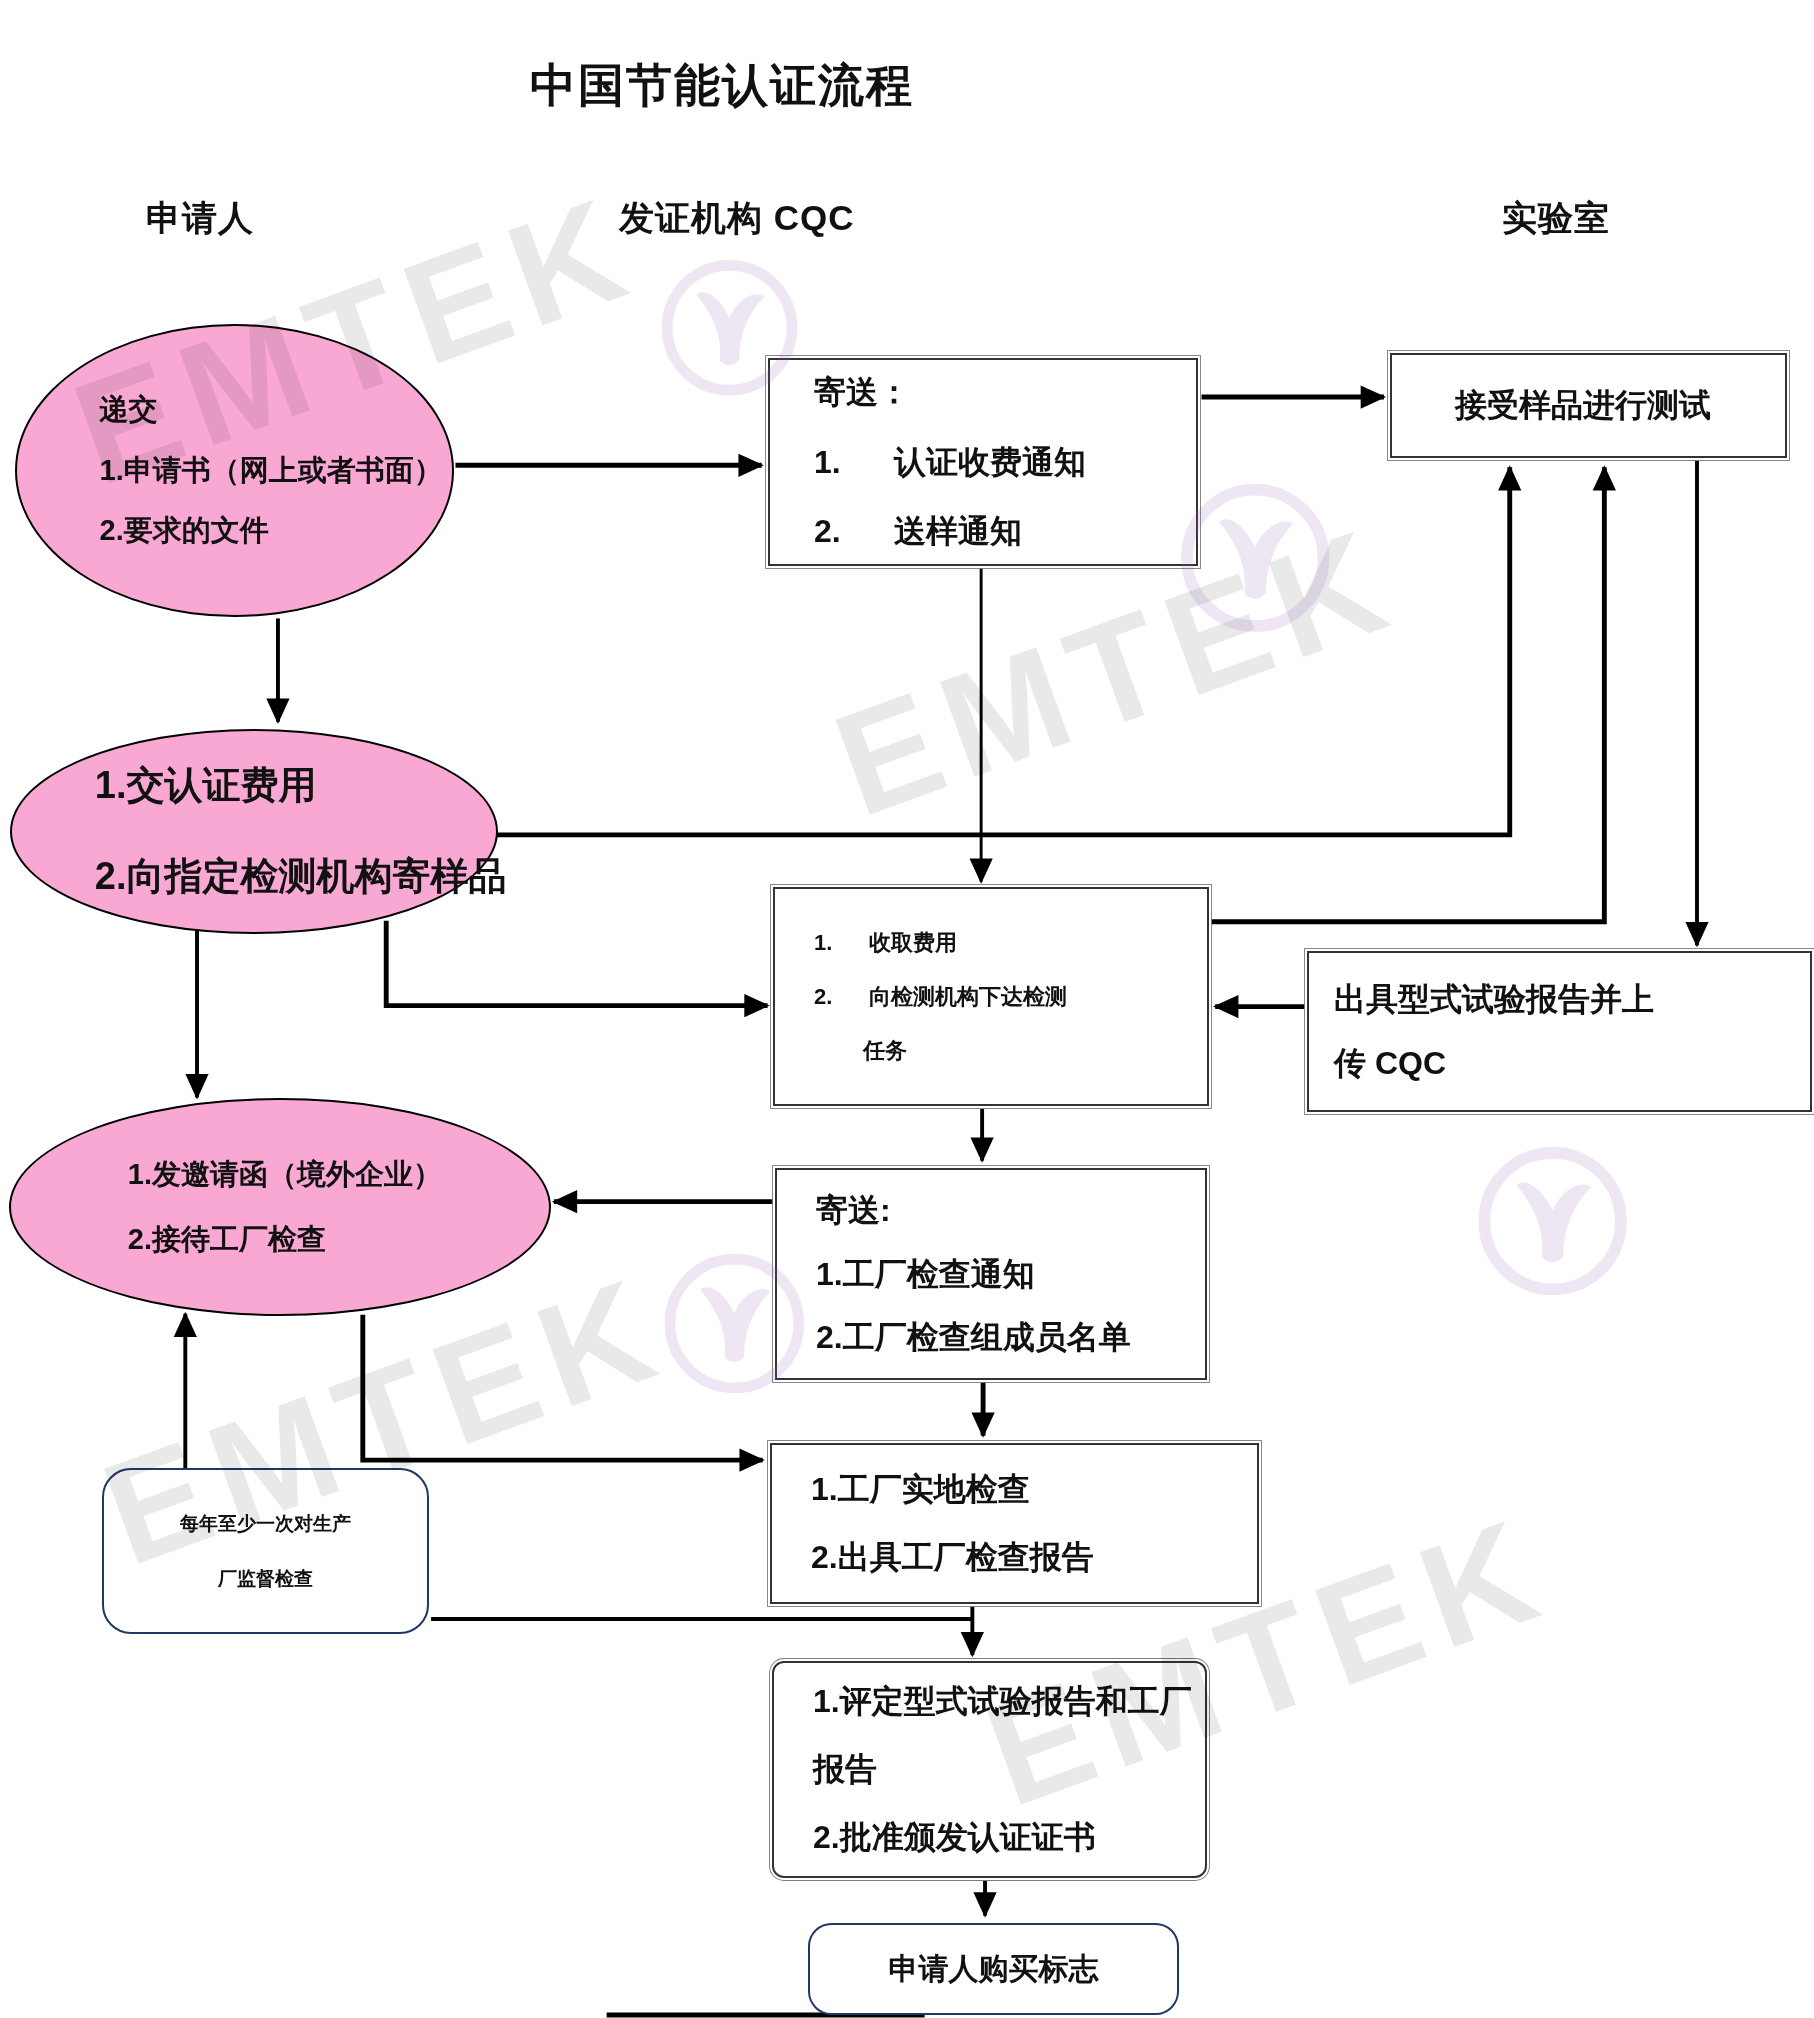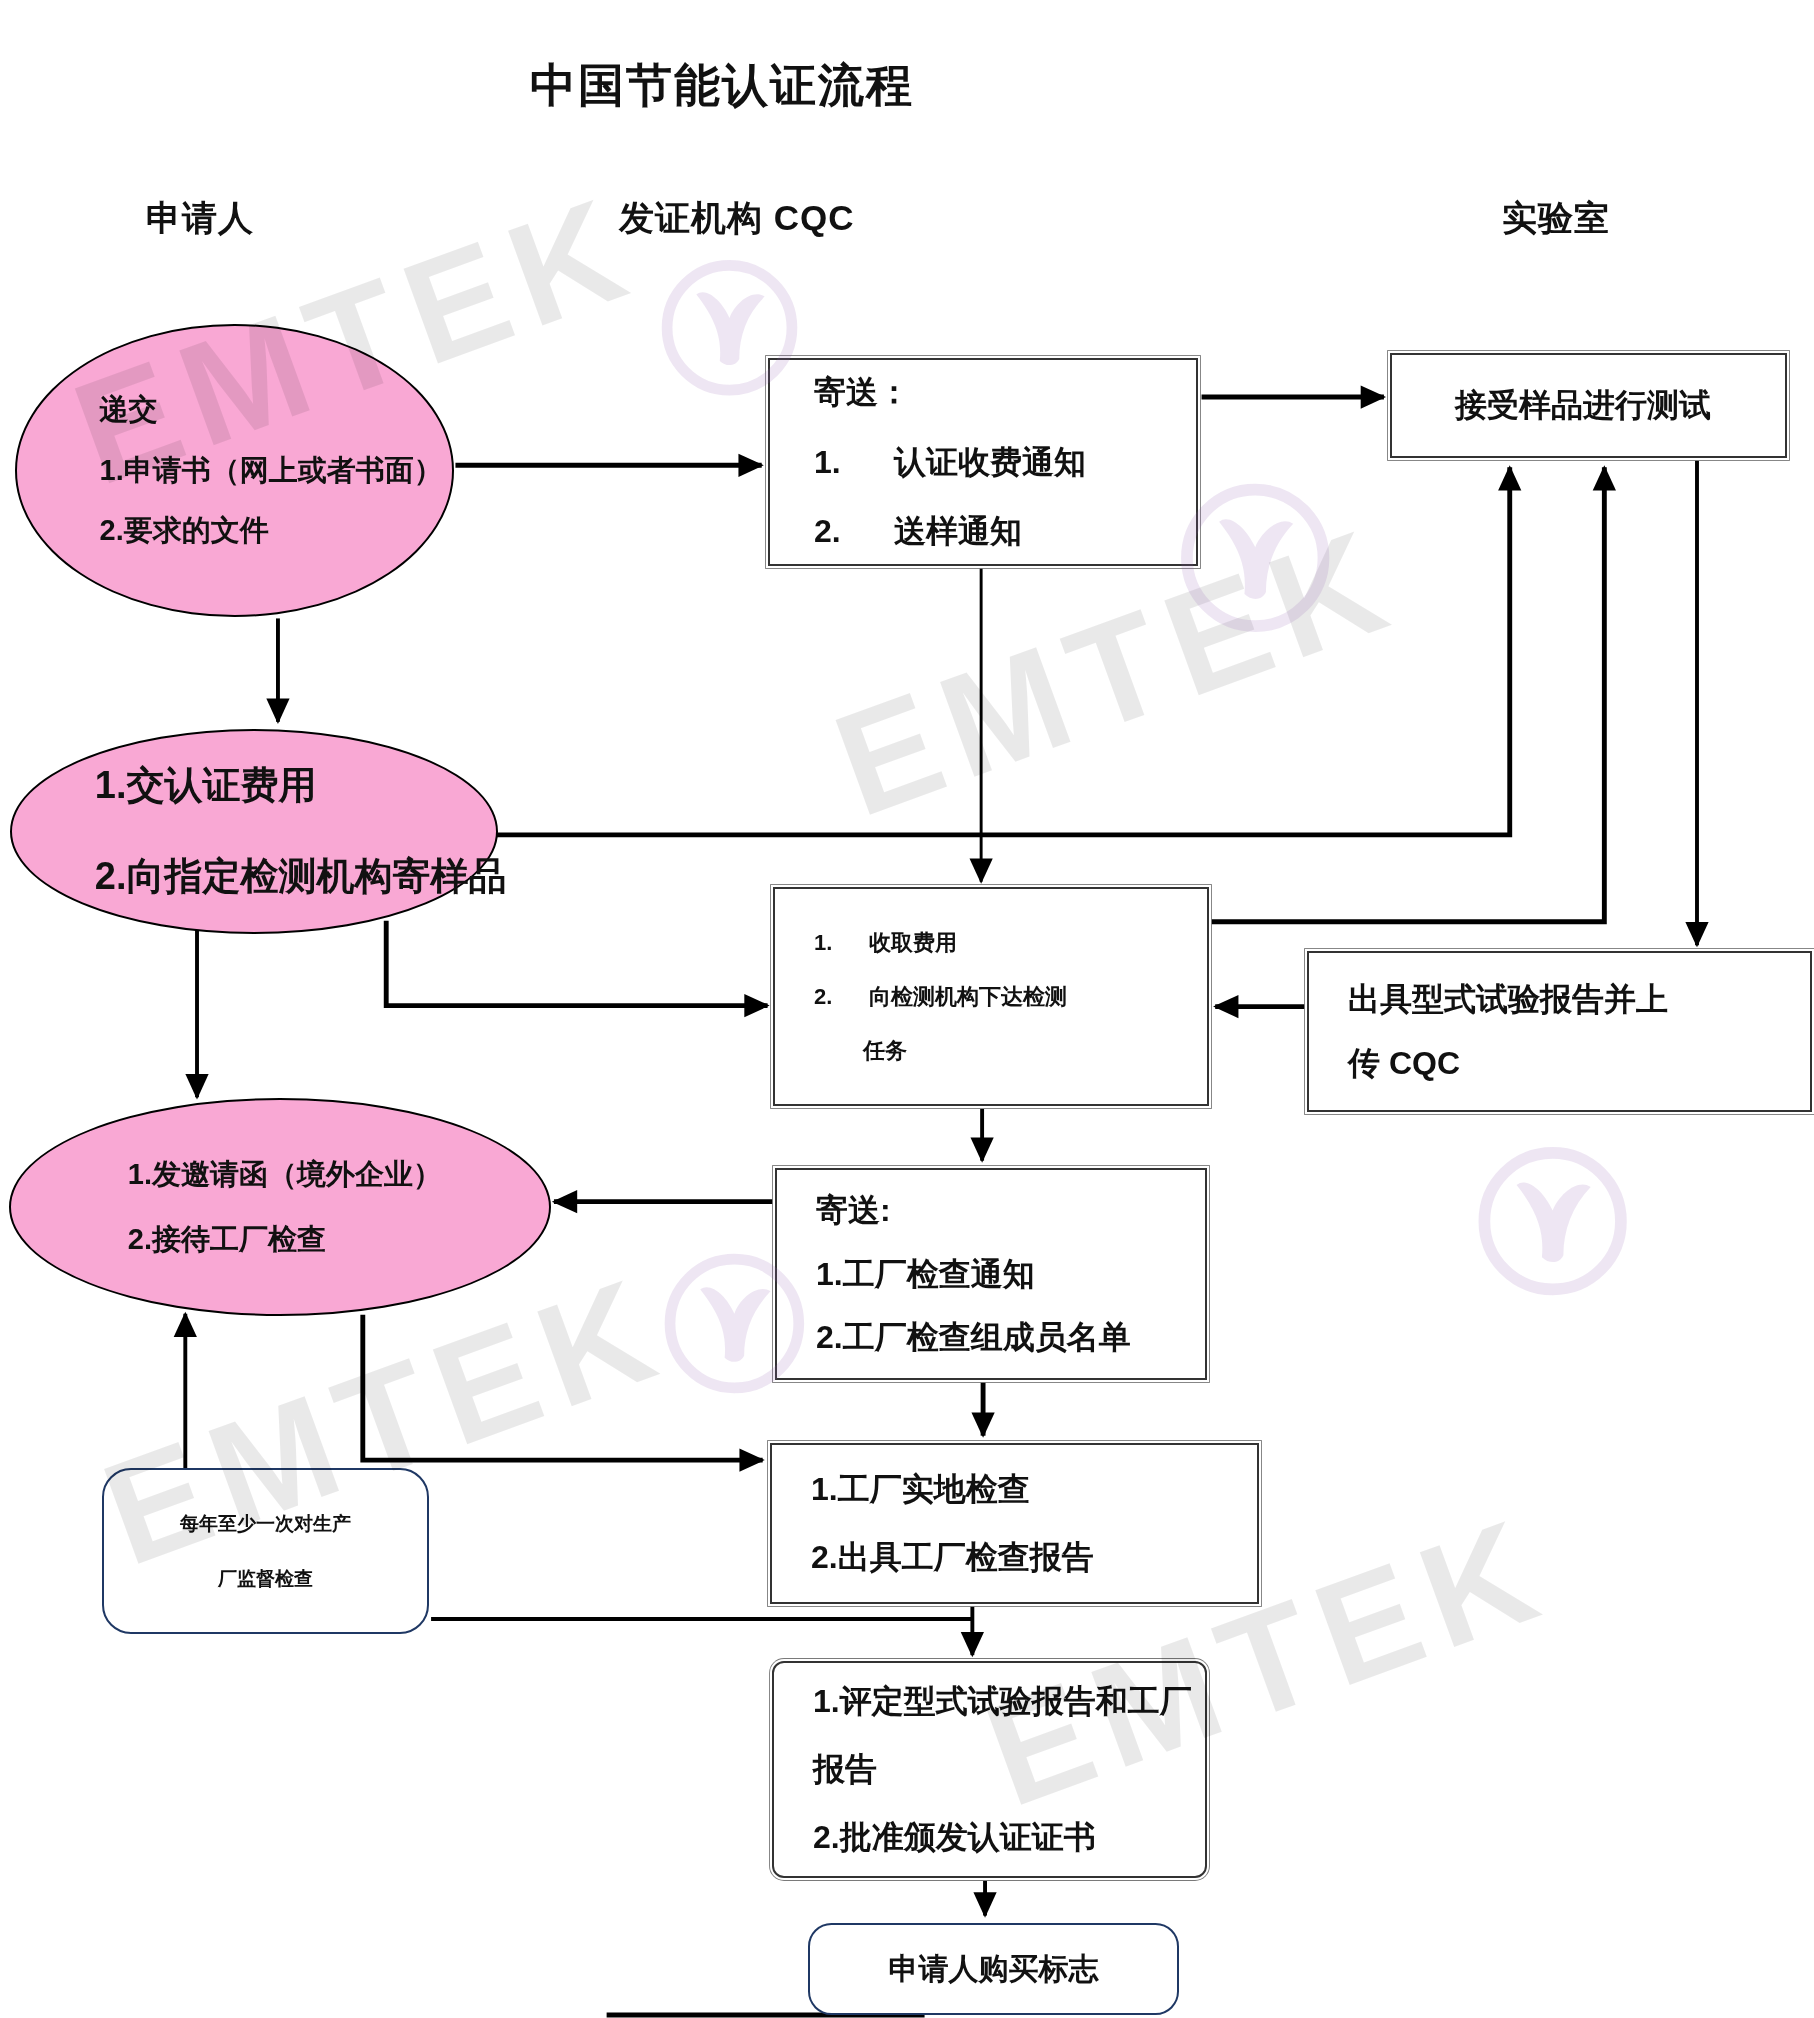--- a/index.html
+++ b/index.html
@@ -108,21 +108,21 @@
   </div>
 
   <div class="node rounded" style="left:808px;top:1923px;width:371px;height:92px;border-radius:23.4px;align-items:center;font-size:30px;">
     <div class="nline">申请人购买标志</div>
   </div>
 
   <div class="node rect" style="left:1390px;top:353px;width:397px;height:105px;padding-left:63px;font-size:32px;">
     <div class="nline">接受样品进行测试</div>
   </div>
 
-  <div class="node rect" style="left:1307px;top:951px;width:505px;height:161px;padding-left:39px;gap:27px;font-size:32px;">
+  <div class="node rect" style="left:1307px;top:951px;width:505px;height:161px;padding-left:25px;gap:27px;font-size:32px;">
     <div class="nline">出具型式试验报告并上</div>
     <div class="nline">传 CQC</div>
   </div>
 
   <svg class="wmlayer" width="1815" height="2019" viewBox="0 0 1861 2070">
     <g>
       <text class="wmtext" x="365" y="400" font-size="150" text-anchor="middle" transform="rotate(-20 365 350)" fill="rgba(0,0,0,0.085)">EMTEK</text>
       <g transform="translate(748,336)">
         <circle r="64" fill="none" stroke-width="11" stroke="rgba(150,100,180,0.16)"></circle>
         <path d="M-34,-34 C-12,-6 -8,14 -10,34 C-4,40 6,40 10,32 C10,8 18,-14 36,-32 C24,-40 6,-26 0,-10 C-8,-28 -24,-42 -34,-34 Z" fill="rgba(150,100,180,0.16)"></path>

